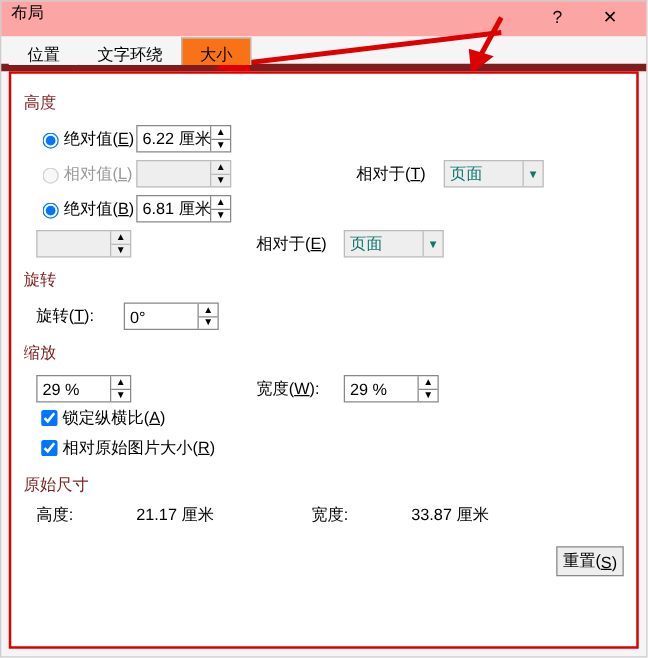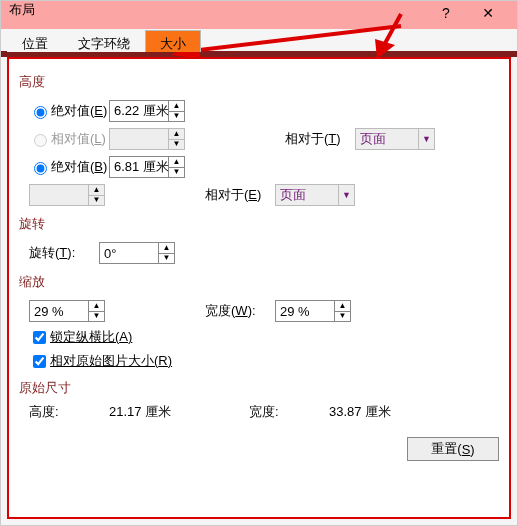--- a/index.html
+++ b/index.html
@@ -21,31 +21,31 @@
 .spin.disabled { background: #eee; border-color: #bbb; }
 .spin .val { flex: 1; padding: 0 4px; white-space: nowrap; overflow: hidden; }
 .spin .arrows { width: 16px; height: 100%; border-left: 1px solid #888; display: flex; flex-direction: column; }
 .spin.disabled .arrows { border-color: #bbb; }
 .spin .arrows .up, .spin .arrows .down { flex: 1; display: flex; align-items: center; justify-content: center; font-size: 8px; line-height: 1; }
 .spin .arrows .up { border-bottom: 1px solid #888; }
 .spin.disabled .arrows .up { border-color: #bbb; }
 .label { width: 70px; }
 .right-label { margin-left: 100px; width: 70px; }
 .disabled-text { color: #000000; }
-.select { width: 80px; height: 22px; border: 1px solid #bbb; background: #eee; display: flex; align-items: center; color: #701a75; }
+.select { width: 80px; height: 22px; border: 1px solid #bbb; background: #eee; display: flex; align-items: center; color: #0f766e; }
 .select .selval { flex: 1; padding: 0 4px; }
 .select .dd { width: 16px; border-left: 1px solid #bbb; height: 100%; display: flex; align-items: center; justify-content: center; font-size: 9px; }
-.check { display: flex; align-items: center; margin-left: 10px; height: 24px; text-decoration: underline; }
+.check { display: flex; align-items: flex-start; margin-left: 10px; height: 24px; }
 .check input { margin-right: 4px; }
 .orig-row { display: flex; margin-left: 10px; height: 24px; }
 .orig-row .l1 { width: 80px; }
 .orig-row .v1 { width: 140px; }
 .orig-row .l2 { width: 80px; }
 .footer { display: flex; justify-content: flex-end; margin-top: 10px; }
-.btn-reset { width: 92px; height: 24px; border: 1px solid #888; background: #eee; display: flex; align-items: center; justify-content: center; cursor: pointer; }
+.btn-reset { width: 54px; height: 24px; border: 1px solid #888; background: #eee; display: flex; align-items: center; justify-content: center; cursor: pointer; }
 .arrow-svg { position: absolute; pointer-events: none; }
 .u { text-decoration: underline; }
 </style>
 </head>
 <body>
 
 <div class="dialog">
   <svg class="arrow-svg" style="top:20px;left:170px;" width="240" height="45">
       <line x1="230" y1="5" x2="20" y2="30" stroke="#d00" stroke-width="4"></line>
       <polygon points="0,34 26,20 30,38" fill="#d00"></polygon>

